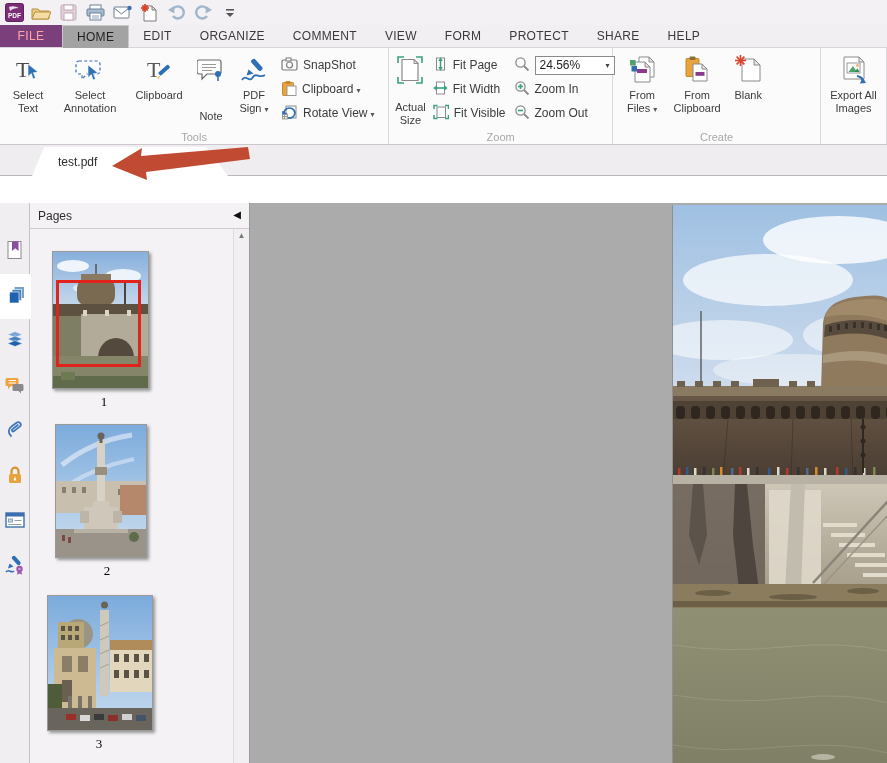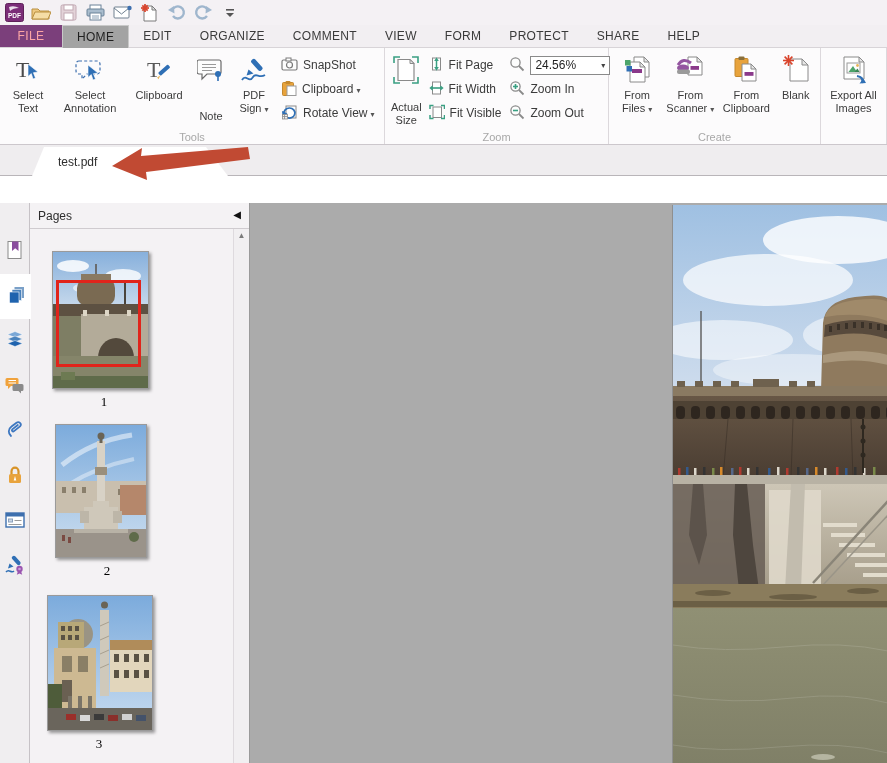--- a/index.html
+++ b/index.html
@@ -336,33 +336,20 @@
               <path d="M10 2 h10 l5 5 v15 h-15 z" fill="#fff" stroke="#8a8a8a"></path>
               <path d="M20 2 l5 5 h-5 z" fill="#e6e6e6" stroke="#8a8a8a"></path>
               <path d="M6 7 h10 l5 5 v15 h-15 z" fill="#fff" stroke="#8a8a8a"></path>
               <path d="M16 7 l5 5 h-5 z" fill="#e6e6e6" stroke="#8a8a8a"></path>
               <rect x="1" y="5" width="5.5" height="5.5" fill="#4ca46a"></rect>
               <rect x="2.5" y="11" width="5.5" height="5.5" fill="#2f6fb5"></rect>
               <rect x="8" y="14" width="10" height="4" fill="#8b3a8b"></rect>
             </svg>
         </span>
         <span class="lbl"><span>From Files</span><span class="caret">▾</span></span>
-      </div>
-      <div class="rbtn" style="width:56px;">
-        <span class="ic">
-          <svg width="28" height="30">
-              <path d="M12 2 h9 l5 5 v13 h-14 z" fill="#fff" stroke="#8a8a8a"></path>
-              <path d="M21 2 l5 5 h-5 z" fill="#e6e6e6" stroke="#8a8a8a"></path>
-              <rect x="14.5" y="11" width="8.5" height="3.8" fill="#8b3a8b"></rect>
-              <path d="M2 10 q5 -8 13 -2" fill="none" stroke="#9455a0" stroke-width="3"></path>
-              <ellipse cx="7" cy="13" rx="6" ry="3.4" fill="#9455a0"></ellipse>
-              <rect x="1" y="14.5" width="13" height="4.5" rx="2" fill="#9a9a9a"></rect>
-            </svg>
-        </span>
-        <span class="lbl"><span>From Scanner</span><span class="caret">▾</span></span>
       </div>
       <div class="rbtn" style="width:56px;">
         <span class="ic">
           <svg width="26" height="30">
               <rect x="2" y="3.5" width="13" height="18" rx="1" fill="#e8a33c" stroke="#c4882e"></rect>
               <rect x="5.5" y="1.5" width="6" height="3.6" rx="1" fill="#8a6f3a"></rect>
               <path d="M9 9 h9 l5 5 v12 h-14 z" fill="#fff" stroke="#8a8a8a"></path>
               <path d="M18 9 l5 5 h-5 z" fill="#e6e6e6" stroke="#8a8a8a"></path>
               <rect x="11.5" y="17" width="9" height="3.8" fill="#8b3a8b"></rect>
             </svg>

